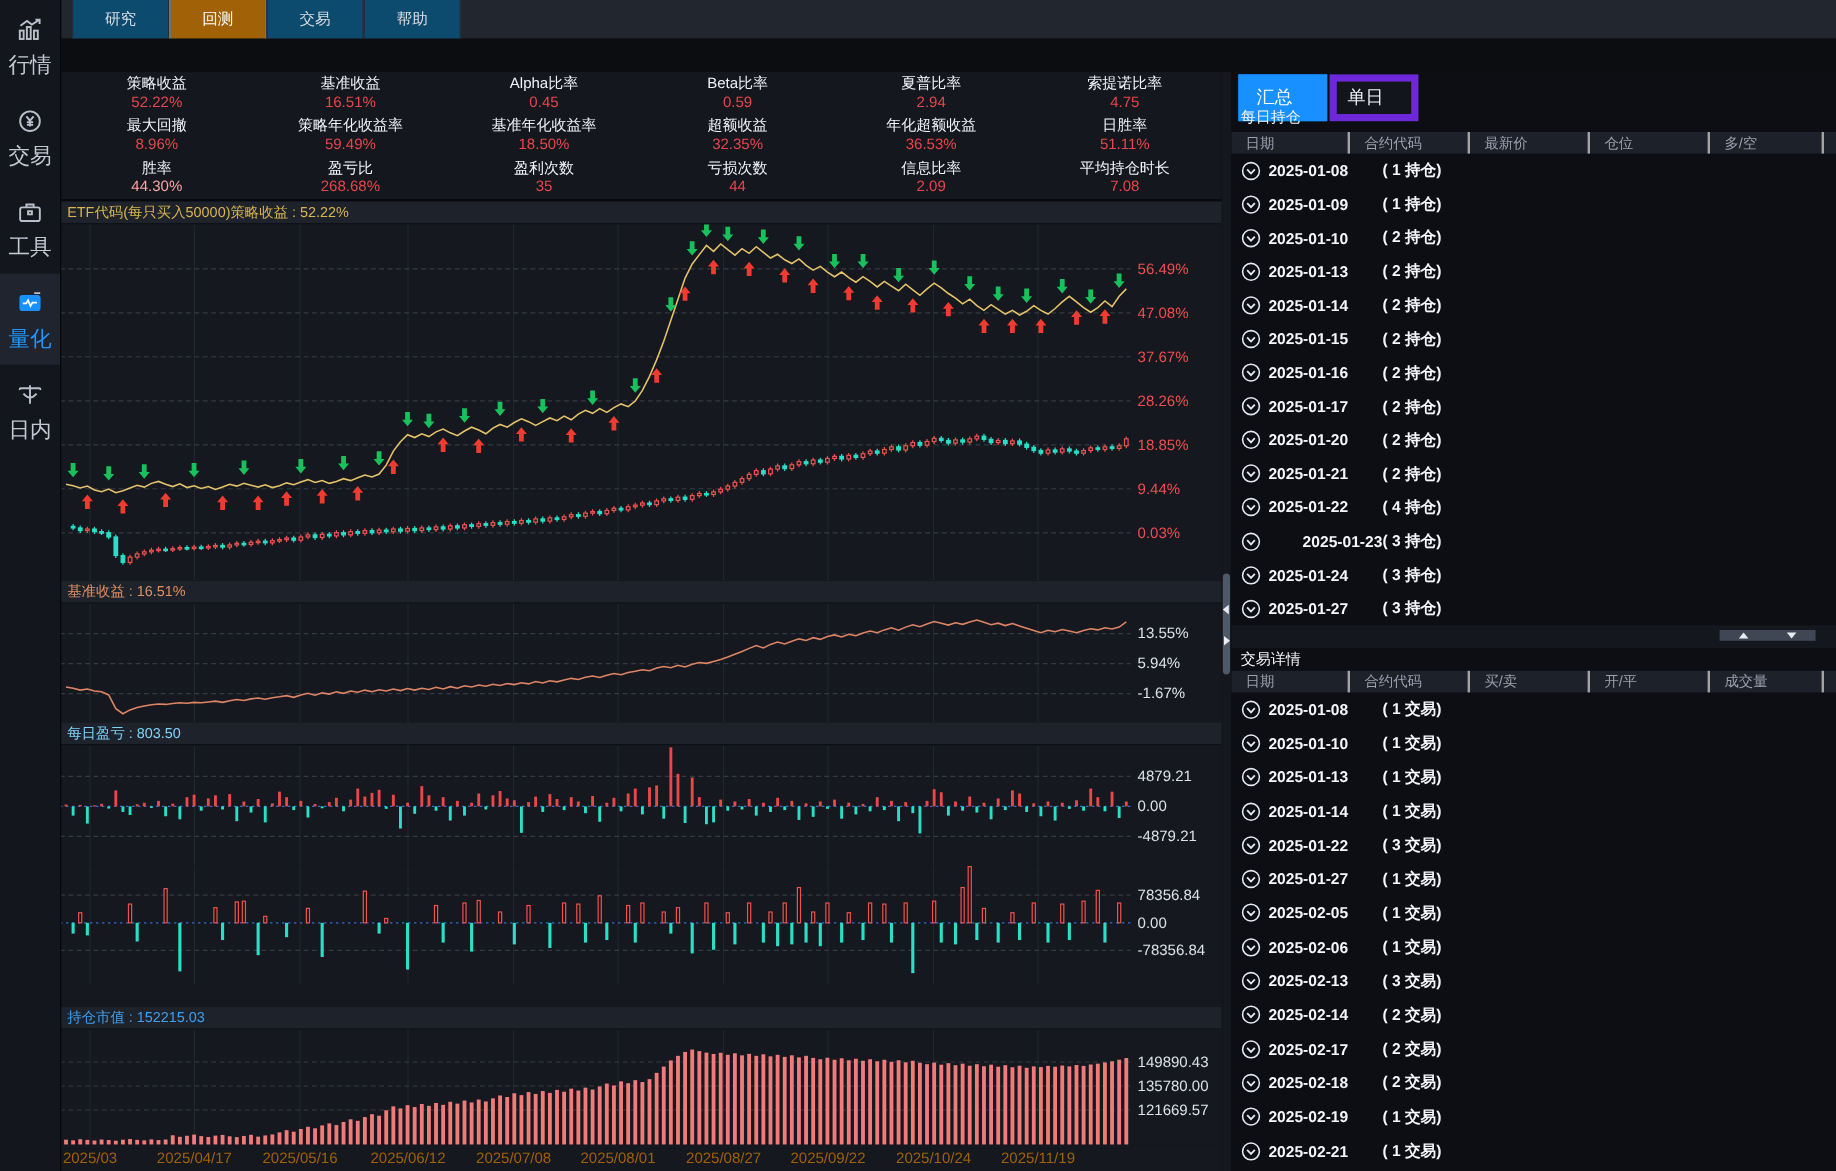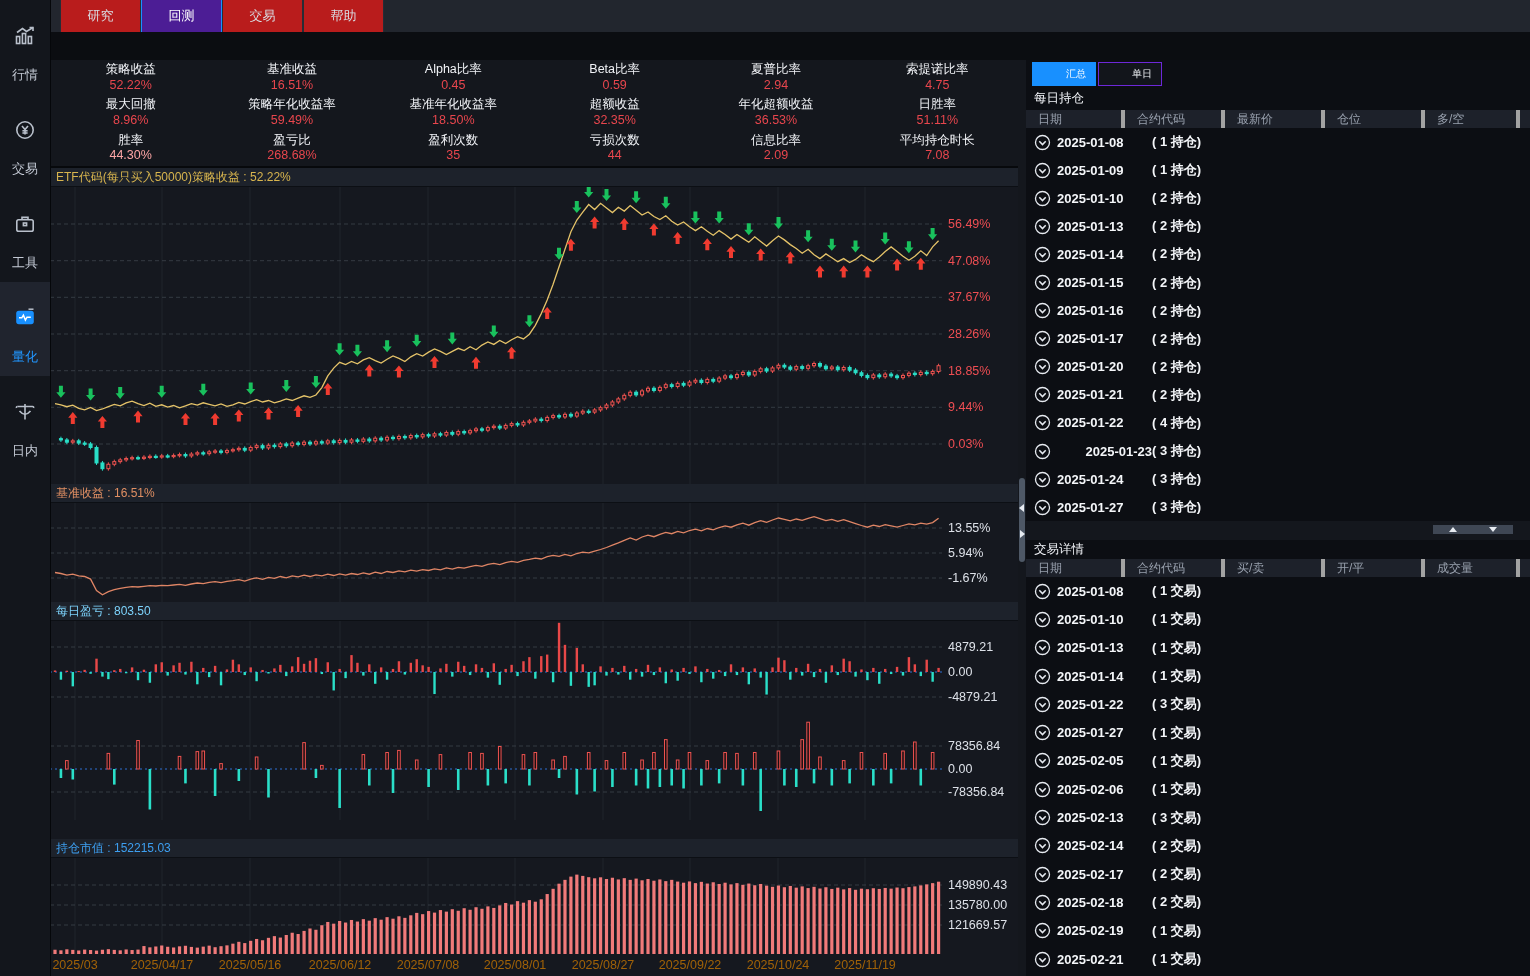--- a/index.html
+++ b/index.html
@@ -1,25 +1,25 @@
 <!DOCTYPE html>
 <html><head>
 <meta charset="utf-8">
 <style>
   html,body{margin:0;padding:0;background:#0b0d11;font-family:"Liberation Sans","DejaVu Sans",sans-serif;}
   #app{position:relative;width:1530px;height:976px;overflow:hidden;background:#0b0d11;color:#e8ebf0;}
   
   #sidebar{position:absolute;left:0;top:0;width:50px;height:976px;background:#13161c;border-right:1px solid #05070a;z-index:5;}
-  .side-item{width:50px;padding:24px 0 10px;display:flex;flex-direction:column;align-items:center;gap:18px;color:#c3c9d4;font-size:13px;cursor:pointer;}
+  .side-item{width:50px;padding:13px 0 10px;display:flex;flex-direction:column;align-items:center;gap:5px;color:#c3c9d4;font-size:18px;cursor:pointer;}
   .side-item.active{background:#20242e;color:#2196ff;}
   .side-item svg{display:block;}
   
   #menubar{position:absolute;left:50px;top:0;width:1480px;height:32px;background:#22262e;display:flex;padding-left:10px;box-sizing:border-box;}
-  .menu-tab{width:79px;height:32px;line-height:32px;text-align:center;background:#b91c1c;color:#d9dde3;font-size:13px;border-left:1px solid #272c35;border-right:1px solid #272c35;cursor:pointer;}
-  .menu-tab.active{background:#4c1d95;color:#fff;border-color:#1890ff;}
+  .menu-tab{width:79px;height:32px;line-height:32px;text-align:center;background:#0c4a6e;color:#d9dde3;font-size:13px;border-left:1px solid #272c35;border-right:1px solid #272c35;cursor:pointer;}
+  .menu-tab.active{background:#a16207;color:#fff;border-color:#1890ff;}
   
   #subtabrow{position:absolute;left:50px;top:32px;width:1480px;height:28px;background:#262b34;}
   #subtabs{position:absolute;left:0;top:0;width:968px;height:28px;background:#15181e;display:flex;align-items:center;padding-left:9px;gap:3px;box-sizing:border-box;}
   .sub-tab{padding:3px 9px;font-size:12.5px;background:#0f1216;border:1px solid #353b47;color:#eceff3;cursor:pointer;white-space:nowrap;}
   .sub-tab.active{background:#1890ff;border-color:#1890ff;color:#fff;}
   
   #stats{position:absolute;left:50px;top:60px;width:968px;height:108px;background:#14171d;display:grid;grid-template-columns:repeat(6,1fr);grid-template-rows:repeat(3,1fr);border-bottom:2px solid #07090c;box-sizing:border-box;}
   .stat{display:flex;flex-direction:column;align-items:center;justify-content:center;line-height:1.25;}
   .stat .lb{font-size:12.5px;color:#f2f4f8;}
   .stat .vl{font-size:12.5px;}
@@ -31,25 +31,25 @@
   #xaxis{position:absolute;left:0;top:786px;width:968px;height:22px;background:#15181f;}
   #xaxis span{position:absolute;top:4px;font-size:12.5px;color:#a16207;transform:translateX(-50%);white-space:nowrap;}
   
   #splitter{position:absolute;left:1018px;top:60px;width:8px;height:916px;background:#14171d;z-index:4;}
   #splitter .thumb{position:absolute;left:1px;top:418px;width:6px;height:84px;background:#4e5866;border-radius:3px;cursor:row-resize;}
   .tri-l{position:absolute;left:0px;top:26px;width:0;height:0;border-top:4px solid transparent;border-bottom:4px solid transparent;border-right:5px solid #e8ecf2;}
   .tri-r{position:absolute;left:1px;top:52px;width:0;height:0;border-top:4px solid transparent;border-bottom:4px solid transparent;border-left:5px solid #e8ecf2;}
   
   #rightpanel{position:absolute;left:1026px;top:60px;width:504px;height:916px;background:#0c0e13;overflow:hidden;}
   #rp-tabs{position:absolute;left:6px;top:2px;display:flex;gap:2px;}
-  .rp-tab{min-width:44px;text-align:right;padding:4px 9px;font-size:10px;background:#12151b;border:1px solid #6d28d9;color:#eef1f5;cursor:pointer;}
+  .rp-tab{min-width:44px;text-align:left;padding:4px 9px;font-size:15px;background:#12151b;border:6px solid #6d28d9;color:#eef1f5;cursor:pointer;}
   .rp-tab.active{background:#1890ff;border-color:#1890ff;color:#fff;}
   .rp-sec{position:absolute;left:8px;font-size:12.5px;color:#f2f4f8;}
   .rp-header{position:absolute;left:0;width:504px;height:18px;background:#1d212a;display:flex;font-size:12px;color:#99a1ae;}
-  .rp-header div{padding-left:12px;box-sizing:border-box;border-right:4px solid #a3a3a3;line-height:18px;overflow:hidden;white-space:nowrap;}
+  .rp-header div{padding-left:12px;box-sizing:border-box;border-right:2px solid #a3a3a3;line-height:18px;overflow:hidden;white-space:nowrap;}
   .rp-rows{position:absolute;left:0;width:504px;overflow:hidden;}
   .rp-row{display:flex;align-items:center;cursor:pointer;}
   .rp-row .ricon{margin-left:8px;width:17px;height:17px;flex:none;cursor:pointer;}
   .rp-row .rdate{font-weight:700;font-size:13px;color:#f4f6f9;margin-left:6px;width:95px;}
   .rp-row .rcount{font-weight:700;font-size:13px;color:#f4f6f9;white-space:nowrap;}
   .rp-div{position:absolute;left:0;top:461px;width:504px;height:19px;background:#14171d;}
   #scrollctl{position:absolute;right:17px;top:465px;width:80px;height:9px;background:#3f4754;display:flex;justify-content:space-around;align-items:center;cursor:pointer;}
   .sc-up{width:0;height:0;border-left:4px solid transparent;border-right:4px solid transparent;border-bottom:5px solid #e8ecf2;}
   .sc-dn{width:0;height:0;border-left:4px solid transparent;border-right:4px solid transparent;border-top:5px solid #e8ecf2;}
 </style>

